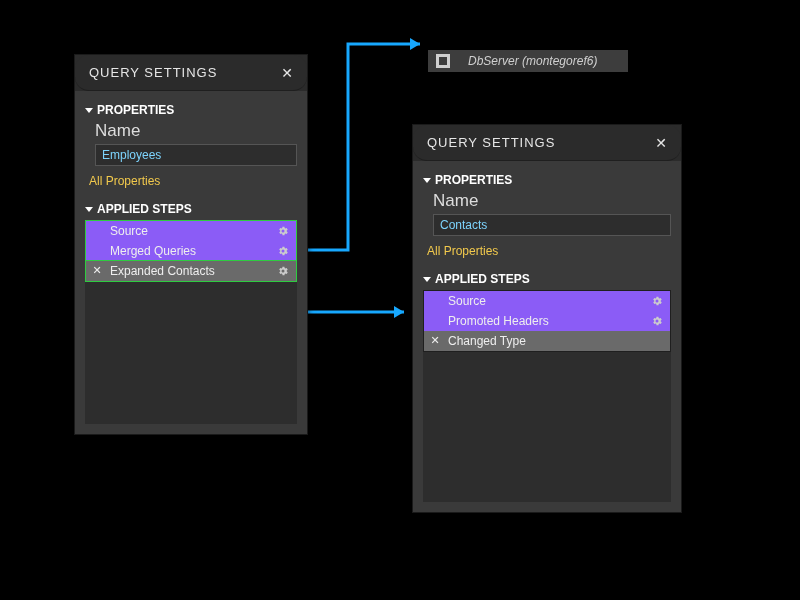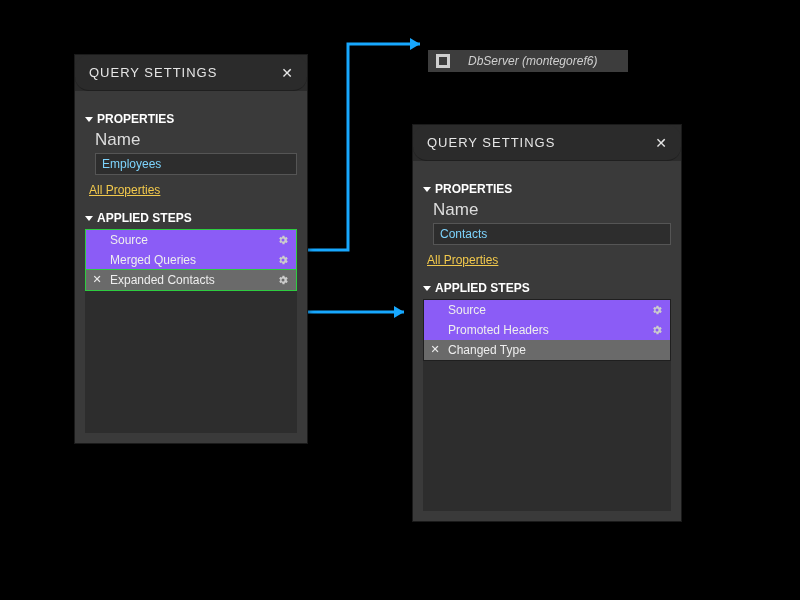--- a/index.html
+++ b/index.html
@@ -37,21 +37,21 @@
   }
   .close-btn {
     width: 20px; height: 20px;
     color: #e6e6e6;
     display: flex; align-items: center; justify-content: center;
     cursor: pointer;
     font-size: 14px;
   }
   .panel-body {
     background: #3a3a3a;
-    padding: 15px 10px 10px 10px;
+    padding: 6px 10px 10px 10px;
   }
   .section-header {
     display: flex;
     align-items: center;
     gap: 4px;
     margin-top: 6px;
     margin-bottom: 4px;
     font-weight: 600;
     font-size: 12px;
     color: #fff;
@@ -81,21 +81,20 @@
     margin-left: 10px;
     background: #2d2d2d;
     border: 1px solid #555;
     color: #7dd3fc;
     font-size: 12px;
     padding: 3px 6px;
     outline: none;
   }
   .link {
     color: #f2c94c;
-    text-decoration: underline;
     font-size: 12px;
     margin: 8px 0 8px 4px;
     display: inline-block;
     cursor: pointer;
   }
   .steps-list {
     background: #8b5cf6;
     border: 1px solid #1f1f1f;
     margin-left: 0;
   }

